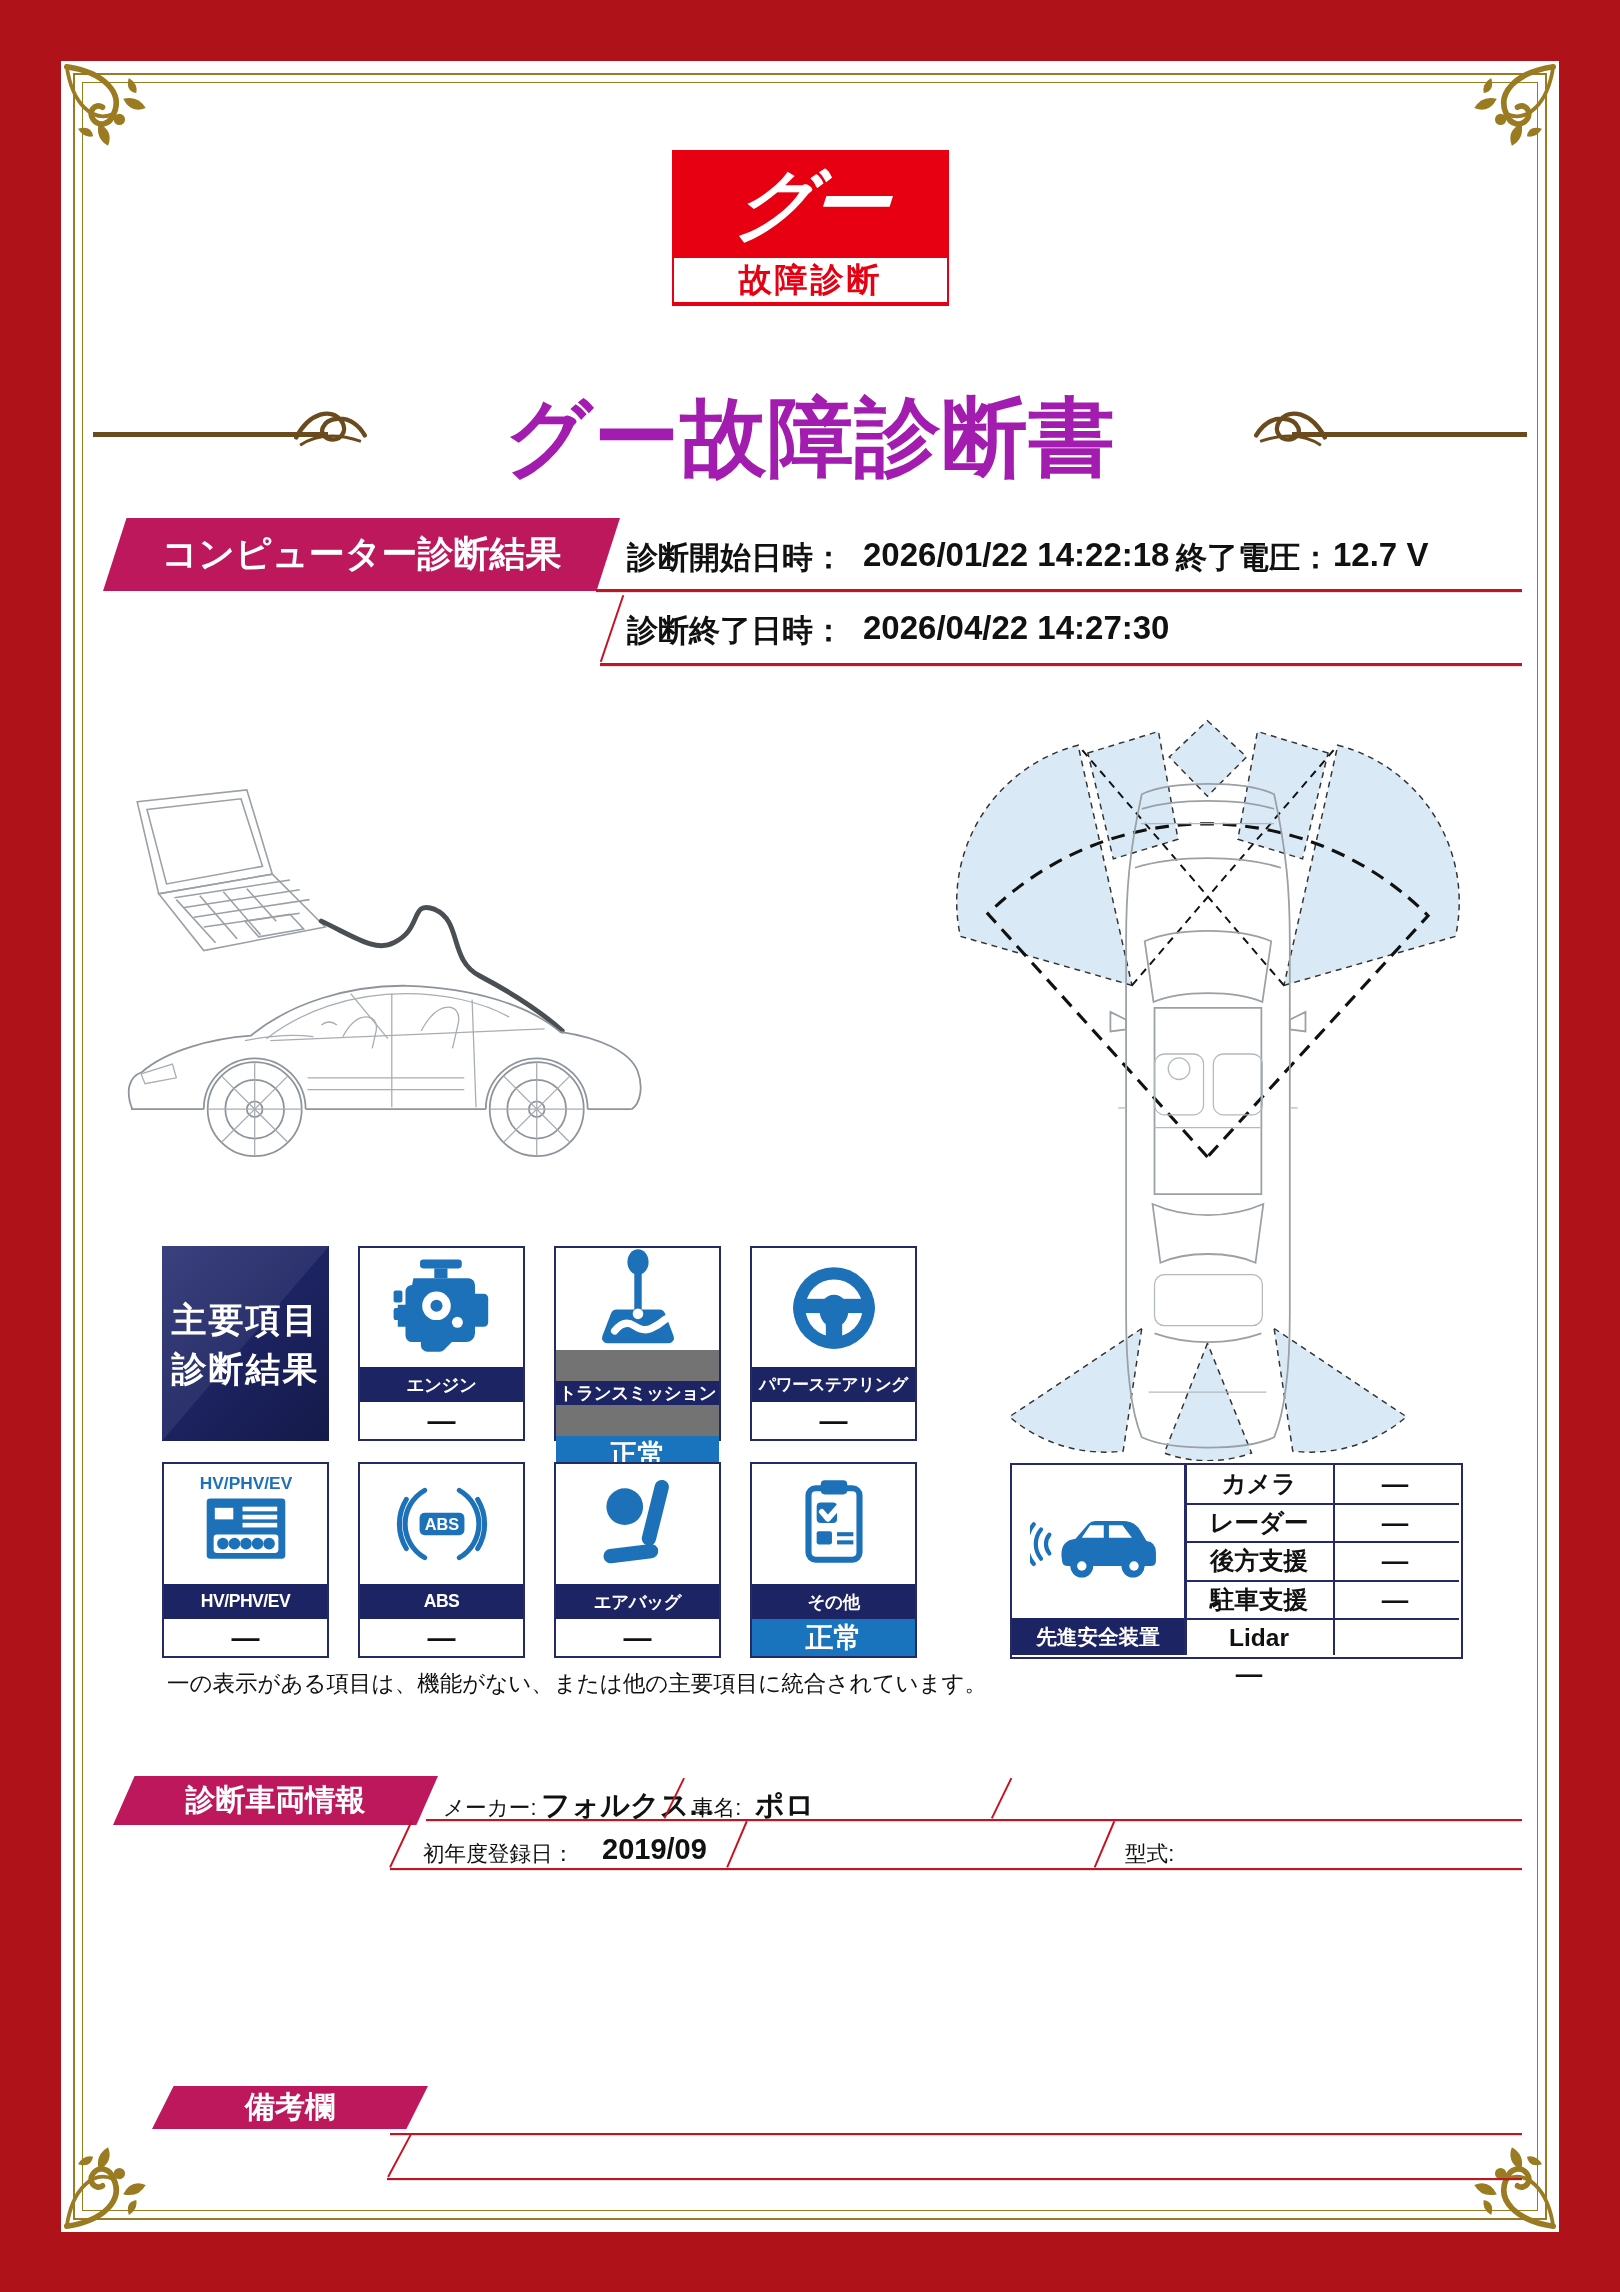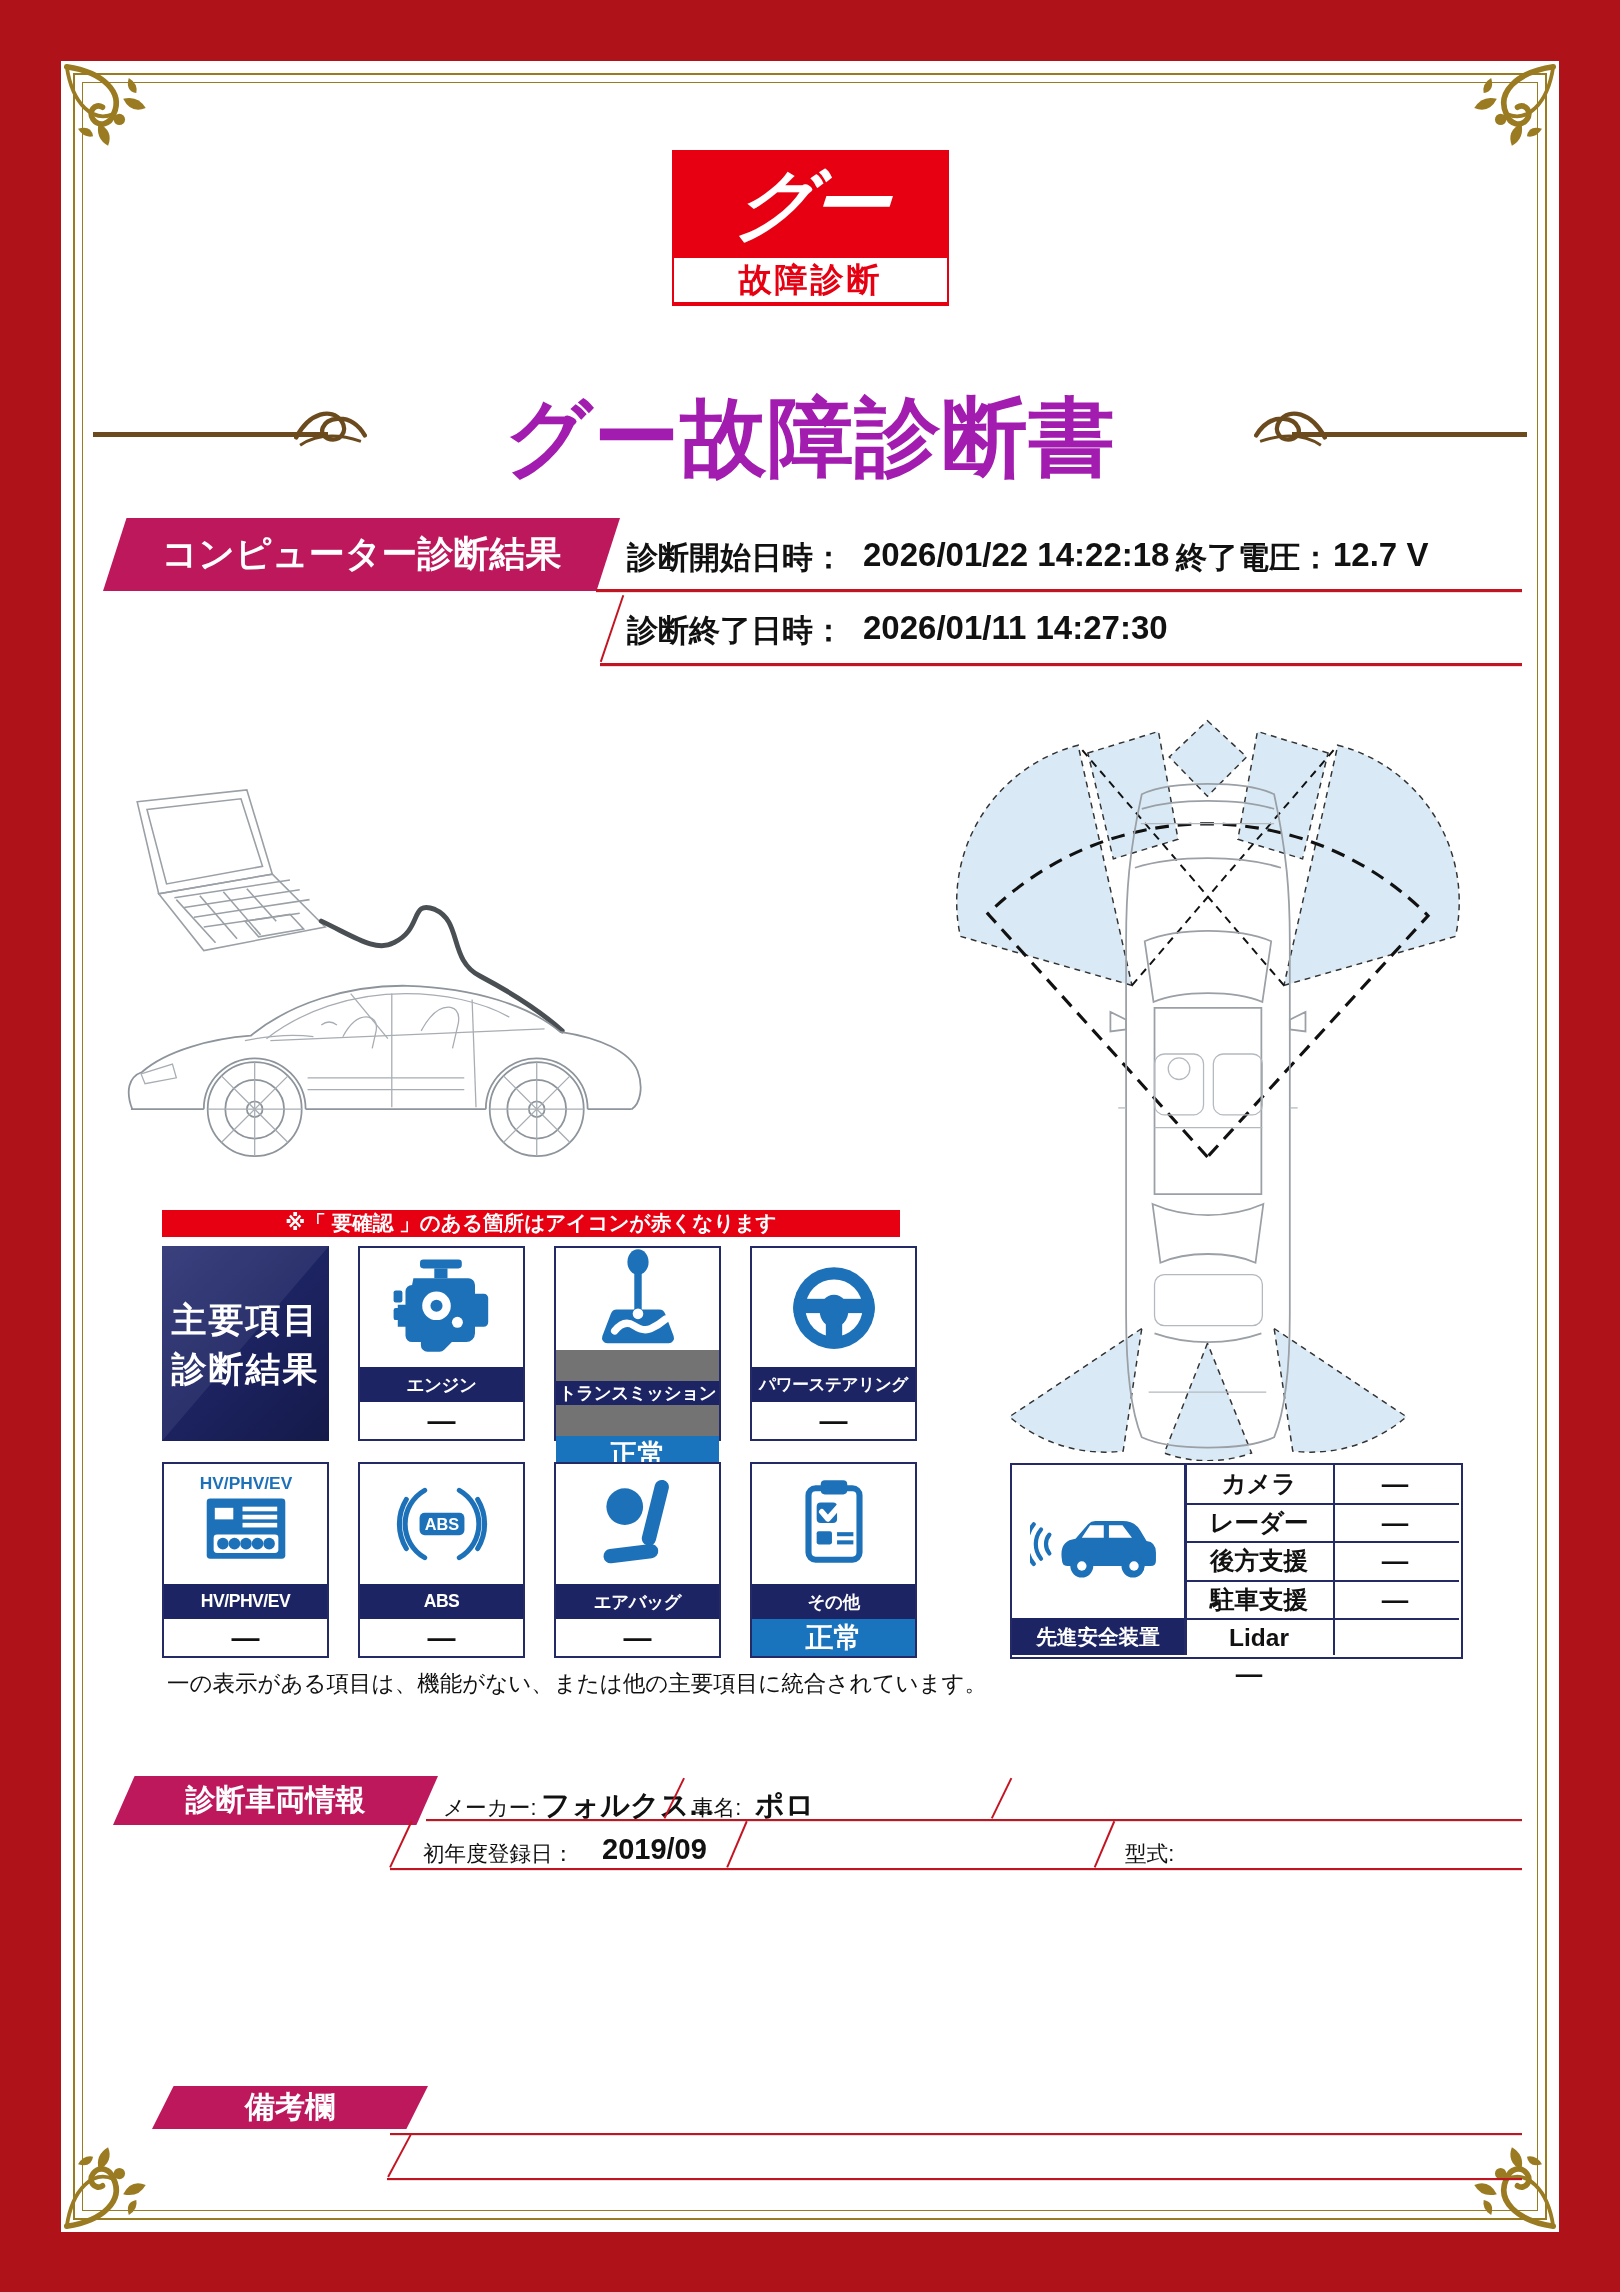--- a/index.html
+++ b/index.html
@@ -132,21 +132,21 @@
 
   <div class="pban" style="left:103px;top:518px;width:517px;height:73px;font-size:36px;clip-path:polygon(23.5px 0,100% 0,calc(100% - 23.5px) 100%,0 100%);">コンピューター診断結果</div>
 
   <div class="diag-label" style="left:627px;top:537px;">診断開始日時：</div>
   <div class="diag-value" style="left:863px;top:536px;">2026/01/22 14:22:18</div>
   <div class="diag-label" style="left:1176px;top:537px;">終了電圧：</div>
   <div class="diag-value" style="left:1333px;top:536px;">12.7 V</div>
   <div class="rline" style="left:596px;top:589px;width:926px;"></div>
 
   <div class="diag-label" style="left:627px;top:610px;">診断終了日時：</div>
-  <div class="diag-value" style="left:863px;top:609px;">2026/01/11 14:27:30</div>
+  <div class="diag-value" style="left:863px;top:609px;">2026/04/22 14:27:30</div>
   <div class="rline" style="left:600px;top:663px;width:922px;"></div>
 
   <svg class="abs" style="left:98px;top:784px;" width="568" height="431" viewBox="0 0 580 440">
     <g stroke="#9aa0a6" fill="none" stroke-width="1.6">
       <polygon points="40,18 152,6 178,92 62,112"></polygon>
       <polygon points="50,26 146,15 168,84 70,102"></polygon>
       <polygon points="62,112 178,92 232,146 108,170"></polygon>
       <line x1="78" y1="116" x2="196" y2="98"></line>
         <line x1="88" y1="126" x2="206" y2="108"></line>
       <line x1="98" y1="136" x2="216" y2="118"></line>
@@ -229,21 +229,20 @@
       <rect x="228" y="640" width="110" height="52" rx="10"></rect>
       <circle cx="253" cy="430" r="11"></circle>
       <path d="M214,180 h136"></path>
         <path d="M222,760 h120"></path>
       <path d="M228,490 h110"></path>
         <path d="M199,470 h-8"></path>
         <path d="M366,470 h8"></path>
     </g>
   </svg>
 
-  <div class="note-ban">※「 要確認 」のある箇所はアイコンが赤くなります</div>
 
   <div class="summary">
     <span>主要項目</span>
     <span>診断結果</span>
   </div>
 
   <div class="card" style="left:358px;top:1246px;">
     <div class="icon-area">
         <svg width="110" height="102" viewBox="0 0 100 92">
       <g fill="#1d71b8">

